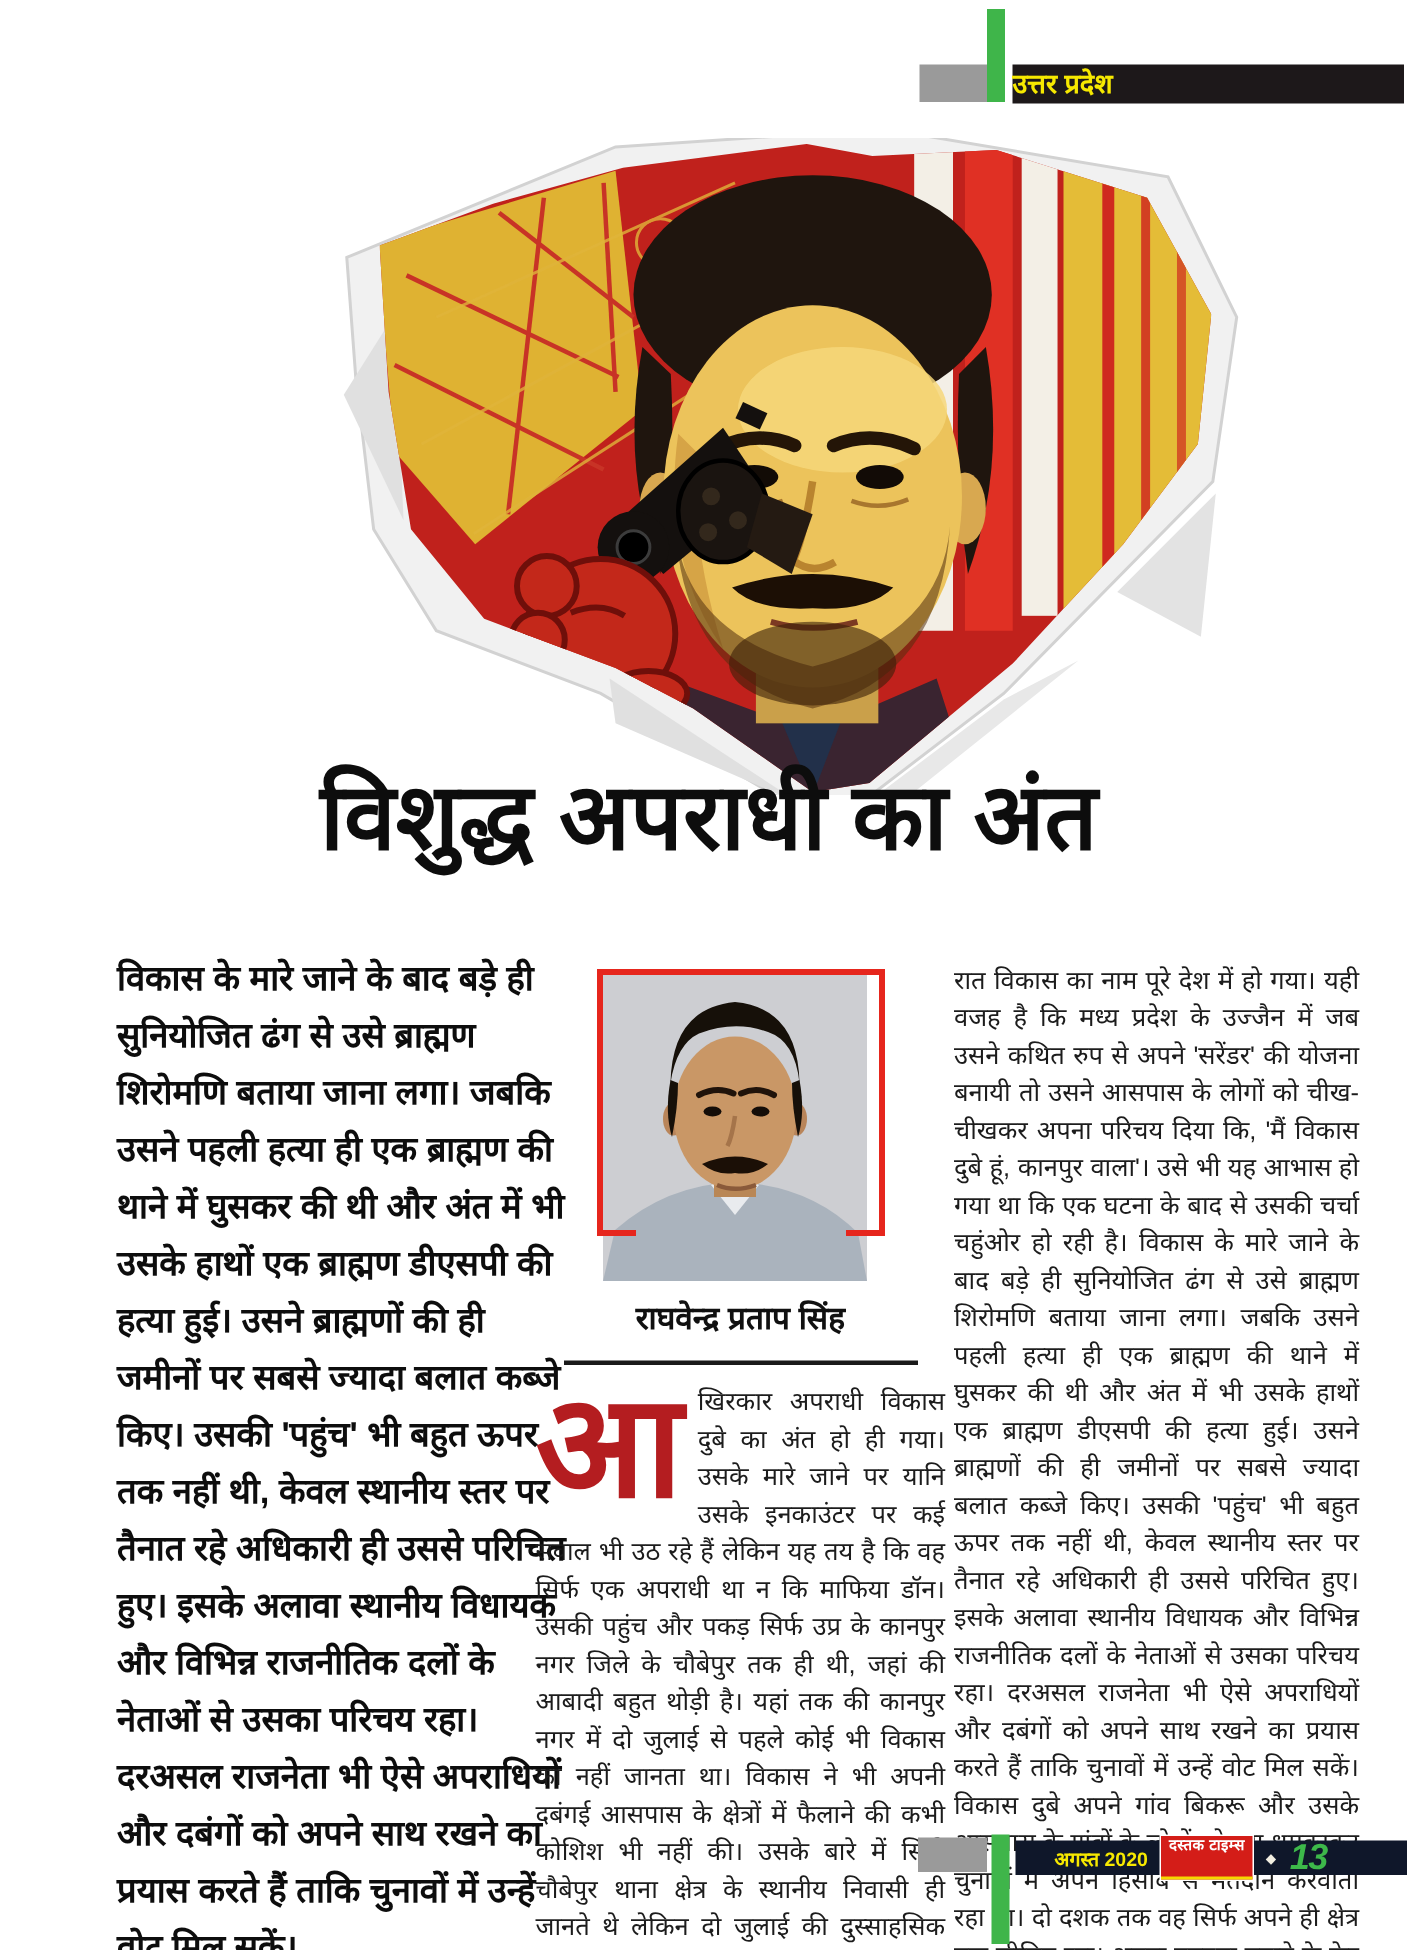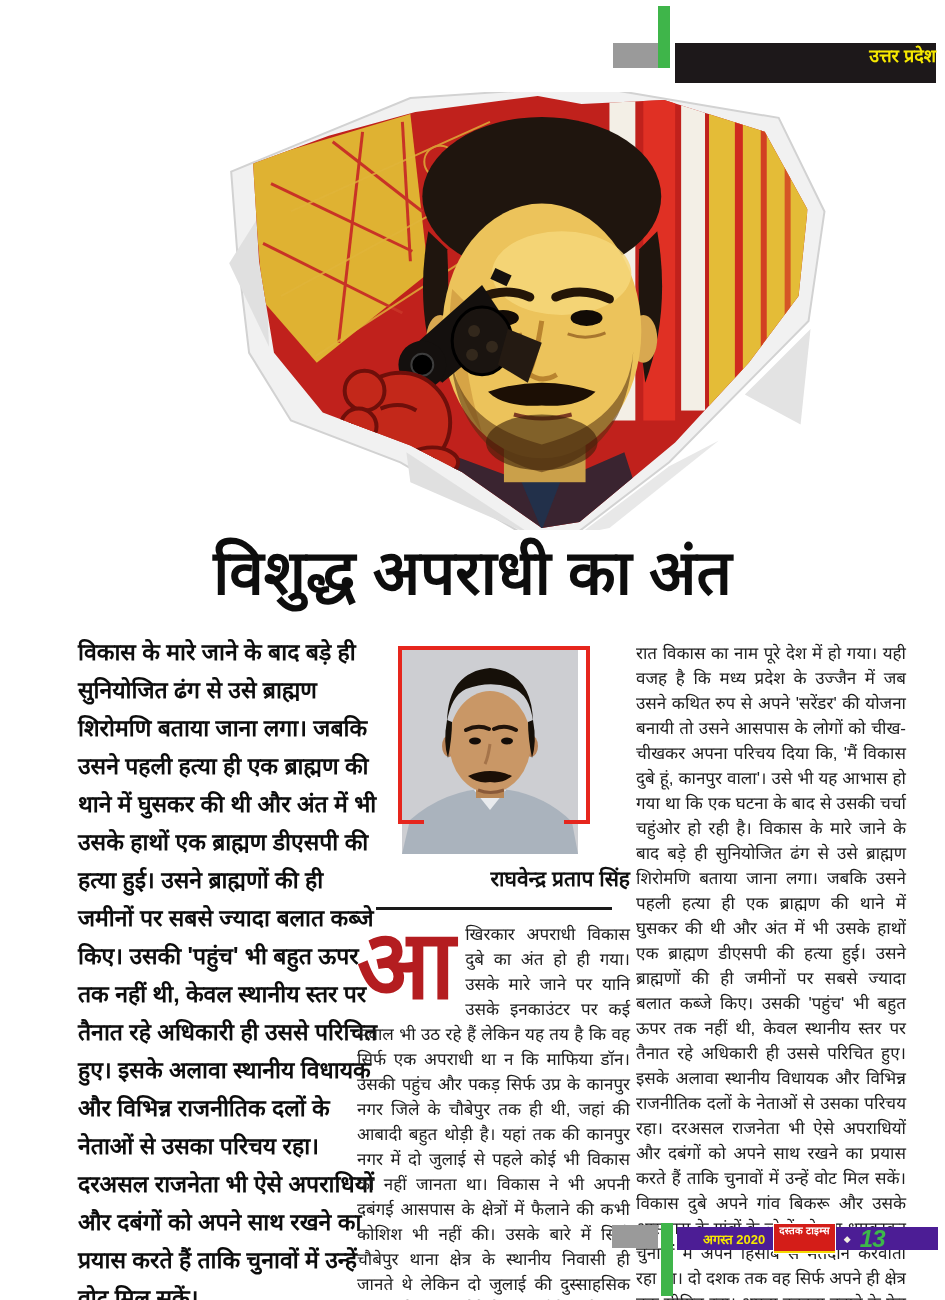--- a/index.html
+++ b/index.html
@@ -4,28 +4,28 @@
 <style>
   html,body{margin:0;padding:0;background:#ffffff;}
   .page{
     position:relative;width:945px;height:1300px;background:#ffffff;
     font-family:"Liberation Sans",sans-serif;overflow:hidden;color:#111;
   }
   
   .hdr-gray{position:absolute;left:613px;top:43px;width:45px;height:25px;background:#9a9a9a;}
   .hdr-green{position:absolute;left:658px;top:6px;width:12px;height:62px;background:#3fb54a;}
   .hdr-black{
-    position:absolute;left:675px;top:43px;width:261px;height:40px;background:#1d181a;
-    color:#f6e800;font-size:18px;font-weight:700;text-align:right;line-height:26px;
+    position:absolute;left:675px;top:43px;width:261px;height:26px;background:#1d181a;
+    color:#f6e800;font-size:18px;font-weight:700;text-align:left;line-height:26px;
   }
   
   .hero{position:absolute;left:110px;top:92px;width:760px;height:438px;}
   
   .headline{
-    position:absolute;left:0;top:528px;width:945px;text-align:center;
+    position:absolute;left:0;top:500px;width:945px;text-align:center;
     font-size:62px;font-weight:800;color:#0d0d0d;letter-spacing:0;
   }
   
   .standfirst{
     position:absolute;left:78px;top:633px;width:303px;
     font-size:23px;line-height:38px;font-weight:700;color:#0d0d0d;text-align:left;
   }
   .col2{position:absolute;left:357px;top:640px;width:273px;}
   .col3{position:absolute;left:636px;top:641px;width:270px;}
   .bodytext{font-size:17px;line-height:25px;text-align:justify;color:#1c1c1c;margin:0;}
@@ -36,28 +36,28 @@
   
   .photo-frame{
     position:relative;width:184px;height:170px;margin:6px auto 0;
     border:4px solid #e6261d;border-bottom:none;
   }
   .photo-frame .stub{position:absolute;bottom:-4px;width:26px;height:4px;background:#e6261d;z-index:3;}
   .photo-frame .stub.left{left:-4px;}
   .photo-frame .stub.right{right:-4px;}
   .photo-frame svg{position:absolute;left:0;top:0;z-index:1;}
   .author-name{
-    margin-top:44px;text-align:right;font-size:21px;font-weight:700;color:#101010;
+    margin-top:44px;text-align:center;font-size:21px;font-weight:700;color:#101010;
   }
   .divider{width:236px;height:3px;background:#1a1a1a;margin:15px auto 12px;}
   
   .ftr-gray{position:absolute;left:612px;top:1225px;width:46px;height:23px;background:#9a9a9a;}
   .ftr-green{position:absolute;left:661px;top:1223px;width:12px;height:73px;background:#3fb54a;}
   .ftr-black{
-    position:absolute;left:677px;top:1227px;width:261px;height:23px;background:#4c1d95;
+    position:absolute;left:677px;top:1227px;width:261px;height:23px;background:#0f172a;
     display:flex;align-items:center;gap:9px;padding-left:26px;box-sizing:border-box;
   }
   .ftr-issue{color:#f6e800;font-size:13px;font-weight:700;}
   .ftr-badge{
     background:#d41d18;color:#ffffff;font-size:10px;font-weight:700;line-height:1.1;
     padding:1px 5px 15px;border-bottom:2px solid #f5d800;box-shadow:0 0 0 1px #ffffff;
     letter-spacing:.3px;
   }
   .ftr-diamond{color:#f2efe2;font-size:9px;}
   .ftr-page{color:#3db84a;font-size:24px;font-weight:800;font-style:italic;letter-spacing:-1px;}

